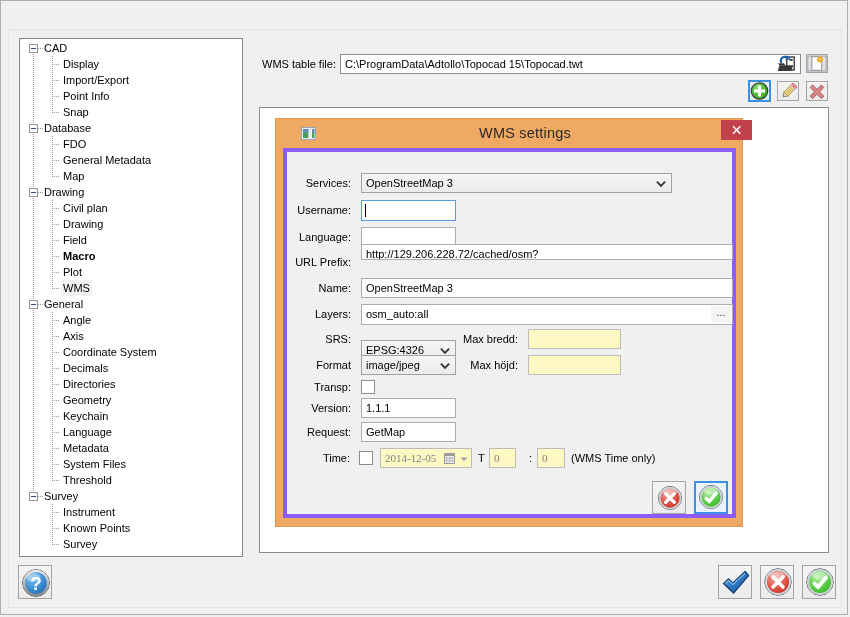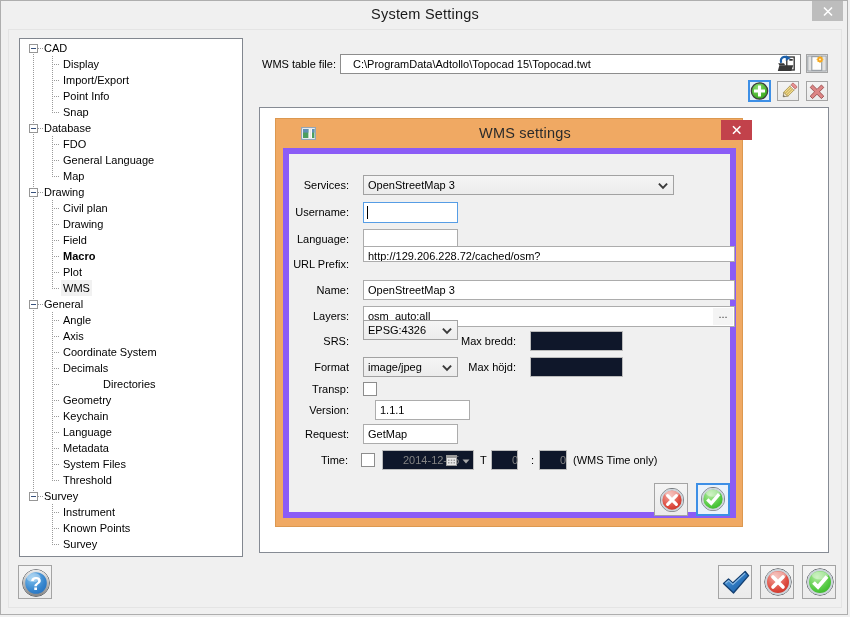--- a/index.html
+++ b/index.html
@@ -13,48 +13,40 @@
 #closebtn { position:absolute; left:812px; top:1px; width:31px; height:20px; background:#bdbdbd; }
 #client { position:absolute; left:8px; top:29px; width:834px; height:579px; background:#f0f0f0; border:1px solid #e4e4e4; }
 
 #treebox { position:absolute; left:19px; top:38px; width:224px; height:519px; background:#fff; border:1px solid #82878f; overflow:hidden; }
 .trow { position:absolute; left:0; height:16px; line-height:16px; font-size:11px; color:#000; white-space:nowrap; }
 .vdot { position:absolute; width:1px; background-image:repeating-linear-gradient(to bottom,#9a9a9a 0 1px,transparent 1px 2px); }
 .hdot { position:absolute; height:1px; background-image:repeating-linear-gradient(to right,#9a9a9a 0 1px,transparent 1px 2px); }
 .ebox { position:absolute; width:9px; height:9px; background:#fff; border:1px solid #969696; }
 .ebox:after { content:""; position:absolute; left:1px; top:3px; width:5px; height:1px; background:#37517c; }
 
-.inp { position:absolute; background:#fff; border:1px solid #8d8d8d; font-size:11px; color:#000; line-height:18px; padding-left:12px; white-space:nowrap; overflow:hidden; }
+.inp { position:absolute; background:#fff; border:1px solid #8d8d8d; font-size:11px; color:#000; line-height:18px; padding-left:4px; white-space:nowrap; overflow:hidden; }
 .inp2 { position:absolute; background:#fff; border:1px solid #acacac; font-size:11px; color:#000; line-height:18px; padding-left:4px; white-space:nowrap; overflow:hidden; }
-.dis { position:absolute; background:#0f172a; border:1px solid #bcbcbc; font-size:11px; color:#838383; line-height:18px; padding-left:20px; }
+.dis { position:absolute; background:#fef9c3; border:1px solid #bcbcbc; font-size:11px; color:#838383; line-height:18px; padding-left:4px;font-family:Liberation Serif, serif; }
 .lbl { position:absolute; font-size:11px; color:#000; text-align:right; white-space:nowrap; }
 .btn { position:absolute; border:1px solid #a4a4a4; background:linear-gradient(#f4f4f4,#ebebeb); }
 
 #panel { position:absolute; left:259px; top:107px; width:570px; height:446px; background:#fff; border:1px solid #868b94; }
 #dlg { position:absolute; left:275px; top:118px; width:468px; height:409px; background:#f0a963; box-shadow:inset 0 0 0 1px #dc9850; }
 #dlgtitle { position:absolute; left:16px; top:0; width:100%; height:42px; }
 #dlgtitletext { position:absolute; top:7px; left:0; width:100%; text-align:center; font-size:14.5px; letter-spacing:0.2px; color:#2b2b2b; }
 #dlgclose { position:absolute; left:430px; top:2px; width:31px; height:20px; background:#c2424b; }
-#dlgclient { position:absolute; left:8px; top:30px; width:453px; height:370px; background:#f0f0f0; border:6px solid #8b5cf6; }
+#dlgclient { position:absolute; left:8px; top:30px; width:453px; height:370px; background:#f0f0f0; border:4px solid #8b5cf6; }
 .ck { position:absolute; width:14px; height:14px; background:#fff; border:1px solid #8d8d8d; }
 .combo { position:absolute; background:linear-gradient(#f5f5f5,#ececec); border:1px solid #a2a2a2; font-size:11px; color:#000; line-height:18px; padding-left:4px; }
 .chev { position:absolute; }
 </style>
 </head>
 <body>
 <div id="win">
   <div id="winborder"></div>
-  <div id="titlebar">
-    <div id="title">System Settings</div>
-    <div id="closebtn">
-      <svg width="32" height="21" viewBox="0 0 32 21">
-          <path d="M12 6.5 L20 14.5 M20 6.5 L12 14.5" stroke="#fff" stroke-width="1.6"></path>
-        </svg>
-    </div>
-  </div>
   <div id="client"></div>
   <div id="treebox">
 <div class="vdot" style="left:13px; top:9px; height:448px;"></div>
 <div class="vdot" style="left:32px; top:17px; height:56px;"></div>
 <div class="vdot" style="left:32px; top:97px; height:40px;"></div>
 <div class="vdot" style="left:32px; top:161px; height:88px;"></div>
 <div class="vdot" style="left:32px; top:273px; height:168px;"></div>
 <div class="vdot" style="left:32px; top:465px; height:40px;"></div>
 <div class="hdot" style="left:18px; top:9px; width:6px;"></div>
 <div class="ebox" style="left:9px; top:5px;"></div>
@@ -66,21 +58,21 @@
 <div class="hdot" style="left:32px; top:57px; width:8px;"></div>
 <div class="trow" style="left:43px; top:49px;">Point Info</div>
 <div class="hdot" style="left:32px; top:73px; width:8px;"></div>
 <div class="trow" style="left:43px; top:65px;">Snap</div>
 <div class="hdot" style="left:18px; top:89px; width:6px;"></div>
 <div class="ebox" style="left:9px; top:85px;"></div>
 <div class="trow" style="left:24px; top:81px;">Database</div>
 <div class="hdot" style="left:32px; top:105px; width:8px;"></div>
 <div class="trow" style="left:43px; top:97px;">FDO</div>
 <div class="hdot" style="left:32px; top:121px; width:8px;"></div>
-<div class="trow" style="left:43px; top:113px;">General Language</div>
+<div class="trow" style="left:43px; top:113px;">General Metadata</div>
 <div class="hdot" style="left:32px; top:137px; width:8px;"></div>
 <div class="trow" style="left:43px; top:129px;">Map</div>
 <div class="hdot" style="left:18px; top:153px; width:6px;"></div>
 <div class="ebox" style="left:9px; top:149px;"></div>
 <div class="trow" style="left:24px; top:145px;">Drawing</div>
 <div class="hdot" style="left:32px; top:169px; width:8px;"></div>
 <div class="trow" style="left:43px; top:161px;">Civil plan</div>
 <div class="hdot" style="left:32px; top:185px; width:8px;"></div>
 <div class="trow" style="left:43px; top:177px;">Drawing</div>
 <div class="hdot" style="left:32px; top:201px; width:8px;"></div>
@@ -96,21 +88,21 @@
 <div class="trow" style="left:24px; top:257px;">General</div>
 <div class="hdot" style="left:32px; top:281px; width:8px;"></div>
 <div class="trow" style="left:43px; top:273px;">Angle</div>
 <div class="hdot" style="left:32px; top:297px; width:8px;"></div>
 <div class="trow" style="left:43px; top:289px;">Axis</div>
 <div class="hdot" style="left:32px; top:313px; width:8px;"></div>
 <div class="trow" style="left:43px; top:305px;">Coordinate System</div>
 <div class="hdot" style="left:32px; top:329px; width:8px;"></div>
 <div class="trow" style="left:43px; top:321px;">Decimals</div>
 <div class="hdot" style="left:32px; top:345px; width:8px;"></div>
-<div class="trow" style="left:43px; top:337px;margin-left:40px;">Directories</div>
+<div class="trow" style="left:43px; top:337px;">Directories</div>
 <div class="hdot" style="left:32px; top:361px; width:8px;"></div>
 <div class="trow" style="left:43px; top:353px;">Geometry</div>
 <div class="hdot" style="left:32px; top:377px; width:8px;"></div>
 <div class="trow" style="left:43px; top:369px;">Keychain</div>
 <div class="hdot" style="left:32px; top:393px; width:8px;"></div>
 <div class="trow" style="left:43px; top:385px;">Language</div>
 <div class="hdot" style="left:32px; top:409px; width:8px;"></div>
 <div class="trow" style="left:43px; top:401px;">Metadata</div>
 <div class="hdot" style="left:32px; top:425px; width:8px;"></div>
 <div class="trow" style="left:43px; top:417px;">System Files</div>
@@ -224,30 +216,30 @@
     <div class="combo" style="left:74px; top:21px; width:311px; height:20px;">OpenStreetMap 3<svg class="chev" style="right:5px; top:6px;" width="10" height="8" viewBox="0 0 10 8">
             <path d="M0.9 1.6 L5 5.9 L9.1 1.6" fill="none" stroke="#3a3a3a" stroke-width="1.9"></path>
           </svg></div>
     <div class="inp2" style="left:74px; top:48px; width:95px; height:21px; border:1px solid #569de5;">
           <span style="position:absolute;left:3px;top:3px;width:1px;height:13px;background:#000;"></span>
         </div>
     <div class="inp2" style="left:74px; top:75px; width:95px; height:20px;"></div>
     <div class="inp2" style="left:74px; top:92px; width:372px; height:16px;">http://129.206.228.72/cached/osm?</div>
     <div class="inp2" style="left:74px; top:126px; width:372px; height:20px;">OpenStreetMap 3</div>
     <div class="inp2" style="left:74px; top:152px; width:372px; height:21px;">osm_auto:all<span style="position:absolute; right:1px; top:1px; width:20px; height:17px; background:#f4f4f4; color:#3c3c3c; text-align:center; line-height:13px;">...</span></div>
-    <div class="combo" style="left:74px; top:166px; width:95px; height:20px;">EPSG:4326<svg class="chev" style="right:5px; top:6px;" width="10" height="8" viewBox="0 0 10 8">
+    <div class="combo" style="left:74px; top:188px; width:95px; height:20px;">EPSG:4326<svg class="chev" style="right:5px; top:6px;" width="10" height="8" viewBox="0 0 10 8">
             <path d="M0.9 1.6 L5 5.9 L9.1 1.6" fill="none" stroke="#3a3a3a" stroke-width="1.9"></path>
           </svg></div>
     <div class="dis" style="left:241px; top:177px; width:93px; height:20px;"></div>
     <div class="combo" style="left:74px; top:203px; width:95px; height:20px;">image/jpeg<svg class="chev" style="right:5px; top:6px;" width="10" height="8" viewBox="0 0 10 8">
             <path d="M0.9 1.6 L5 5.9 L9.1 1.6" fill="none" stroke="#3a3a3a" stroke-width="1.9"></path>
           </svg></div>
     <div class="dis" style="left:241px; top:203px; width:93px; height:20px;"></div>
     <div class="ck" style="left:74px; top:228px;"></div>
-    <div class="inp2" style="left:86px; top:246px; width:95px; height:20px;">1.1.1</div>
+    <div class="inp2" style="left:74px; top:246px; width:95px; height:20px;">1.1.1</div>
     <div class="inp2" style="left:74px; top:270px; width:95px; height:20px;">GetMap</div>
     <div class="ck" style="left:72px; top:299px;"></div>
     <div class="dis" style="left:93px; top:296px; width:92px; height:20px;">2014-12-05<svg style="position:absolute; right:16px; top:4px;" width="11" height="11" viewBox="0 0 11 11">
             <rect x="0.5" y="0.5" width="10" height="10" fill="#e8e8e8" stroke="#9a9a9a"></rect>
             <rect x="0.5" y="0.5" width="10" height="2.5" fill="#9a9a9a"></rect>
             <g fill="#9a9a9a">
               <rect x="2" y="4.5" width="1.5" height="1.5"></rect>
               <rect x="4.75" y="4.5" width="1.5" height="1.5"></rect>
               <rect x="7.5" y="4.5" width="1.5" height="1.5"></rect>
               <rect x="2" y="7" width="1.5" height="1.5"></rect>

